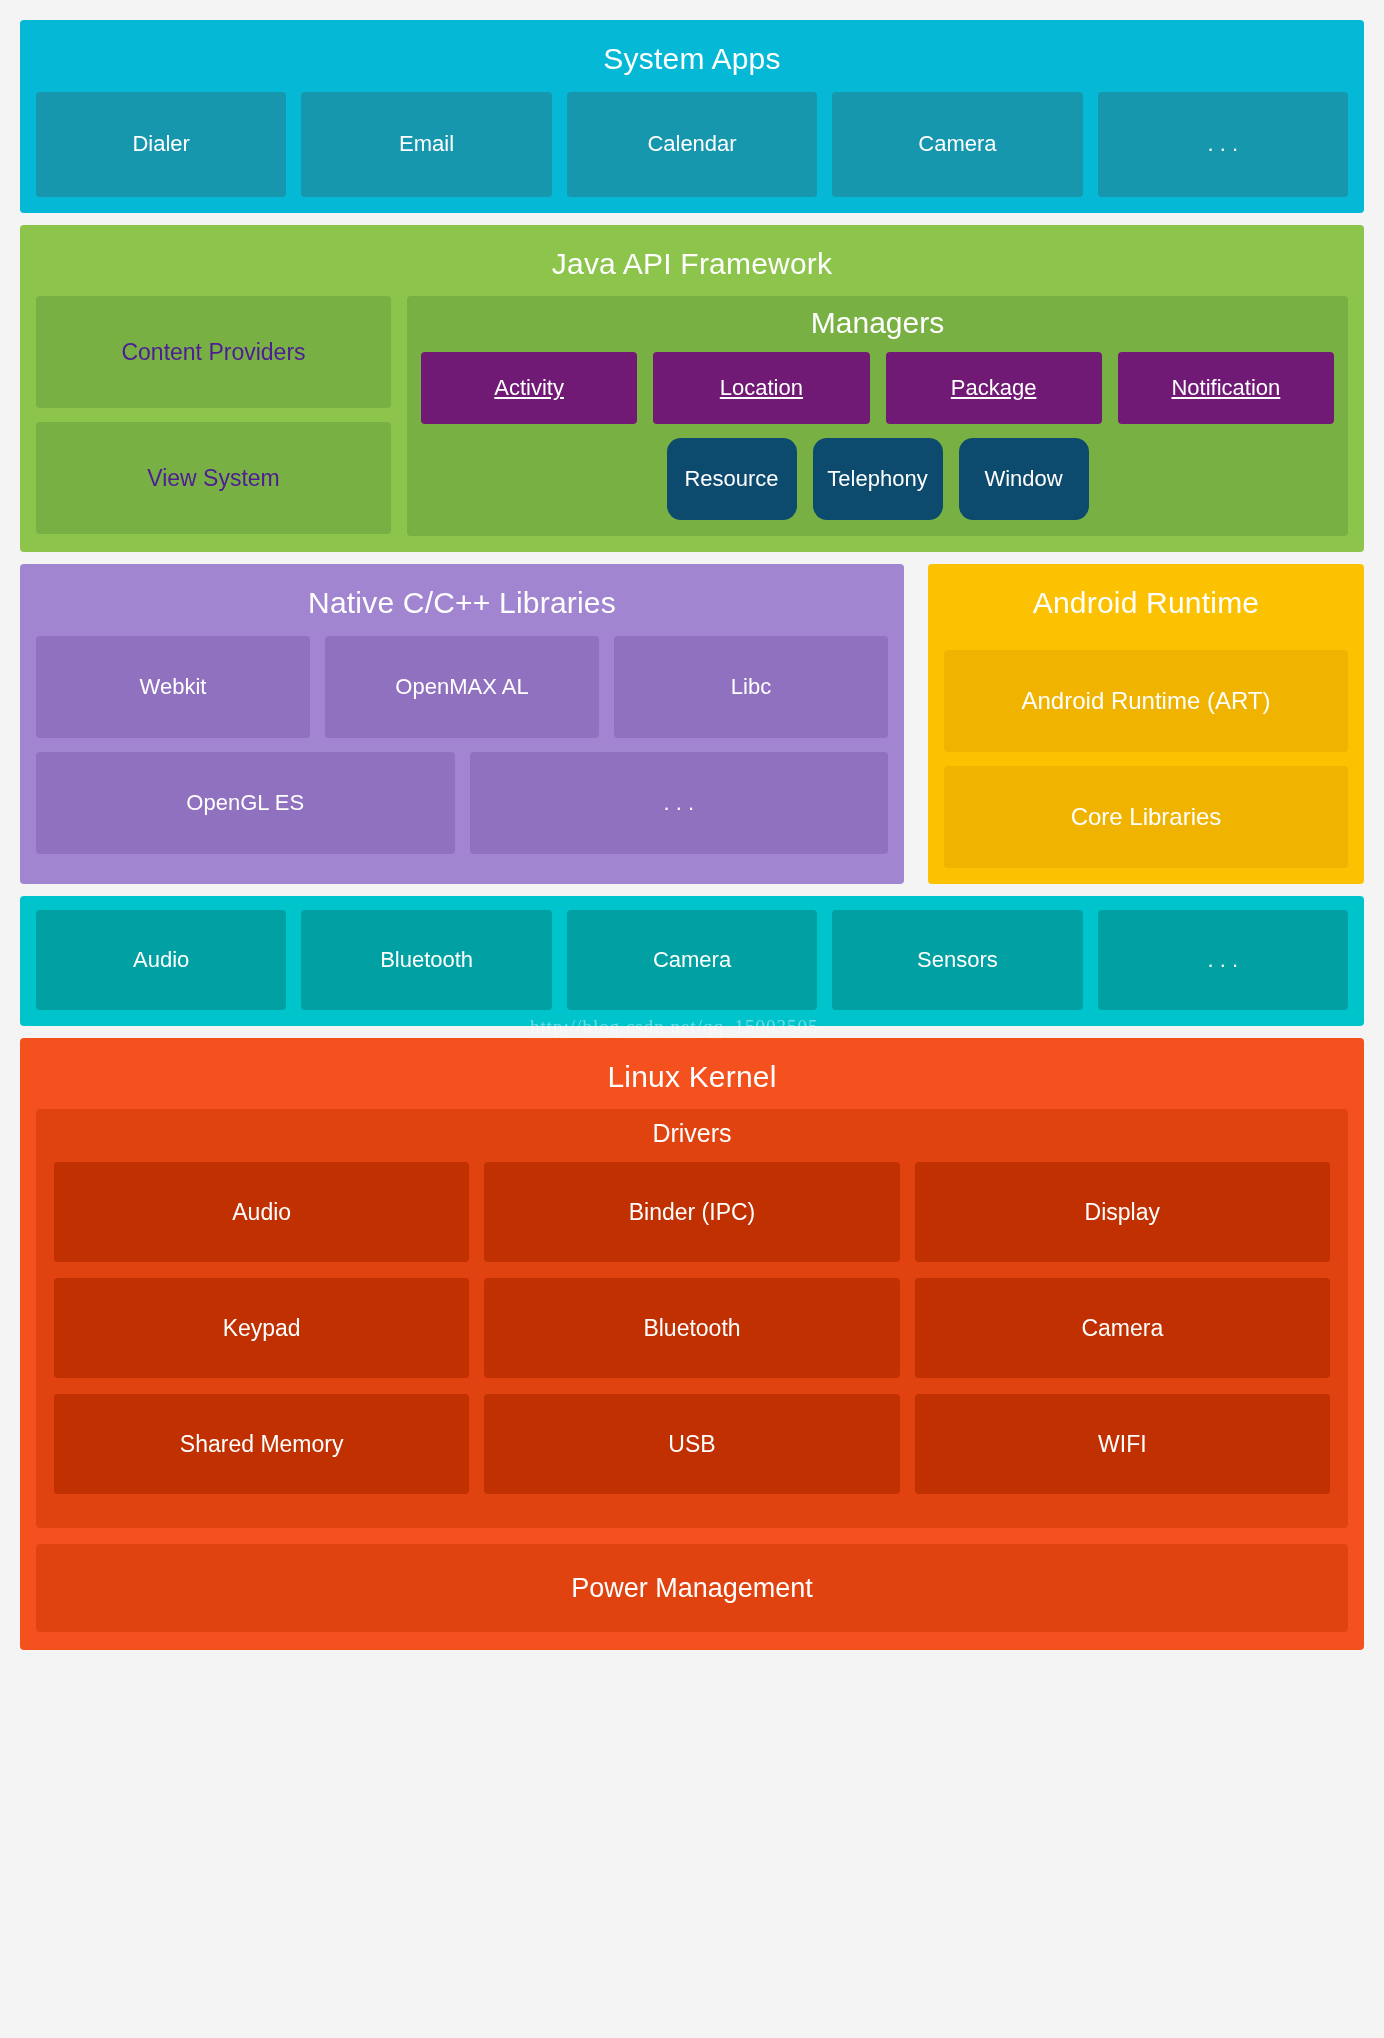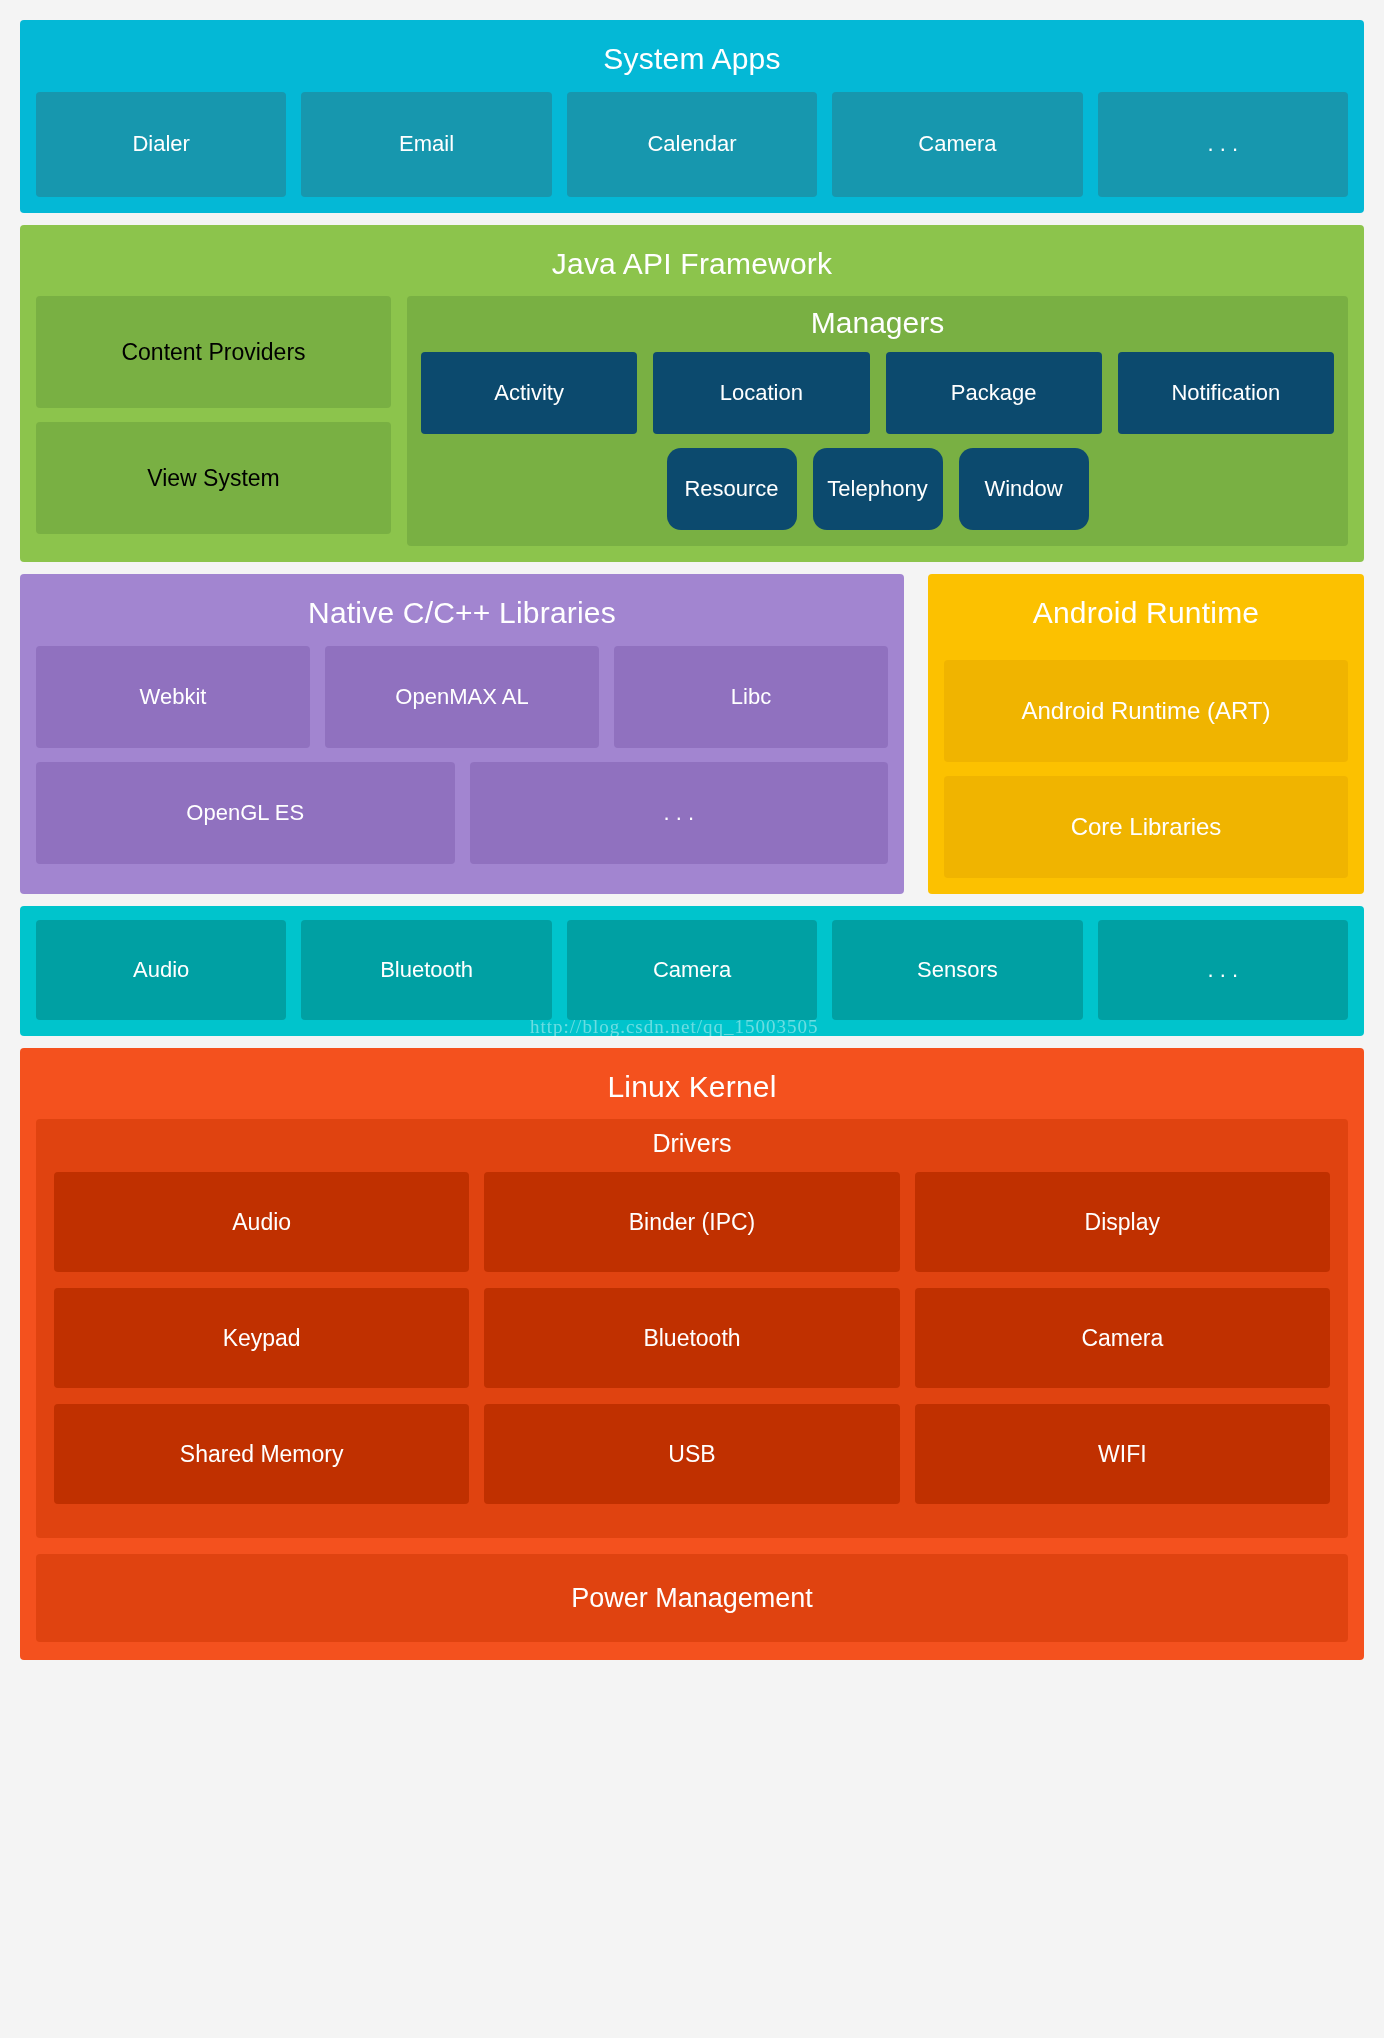--- a/index.html
+++ b/index.html
@@ -57,27 +57,27 @@
 
   
   #sysapps { background: #04b8d6; }
   #sysapps .tile { background: #1797ae; height: 105px; }
 
   
   #framework { background: #8cc44c; }
   #framework-body { display: flex; gap: 16px; }
   #fw-left { width: 355px; display: flex; flex-direction: column; gap: 14px; }
   .fw-big { background: #79b043; height: 112px; font-size: 23px; border-radius: 4px;
-            color:#000000; display:flex; align-items:center; justify-content:center; }
+            color:#4c1d95; display:flex; align-items:center; justify-content:center; }
   #managers { flex: 1; background: #79b043; border-radius: 4px; padding: 6px 14px 16px 14px;
               display: flex; flex-direction: column; }
   #managers .sub-title { font-size: 30px; padding: 4px 0 12px 0; }
   #mgr-row-1 { display: flex; gap: 16px; margin-bottom: 14px; }
   #mgr-row-2 { display: flex; gap: 16px; justify-content: center; }
-  #mgr-row-1 .tile { background: #0c4a6e; height: 82px; flex: 1 1 0; }
+  #mgr-row-1 .tile { background: #701a75; height: 72px; flex: 1 1 0; text-decoration: underline; }
   #mgr-row-2 .tile { background: #0c4a6e; height: 82px; width: 130px; border-radius: 14px; }
 
   
   #mid { display: flex; gap: 24px; }
   #native { background: #a285d0; border-radius: 4px; width: 884px;
             padding: 14px 16px 16px 16px; display: flex; flex-direction: column; }
   #native .tile { background: #9071bf; height: 102px; }
   #native .row { margin-bottom: 14px; }
   #native .row:last-child { margin-bottom: 0; }
   #runtime { background: #fcc100; border-radius: 4px; flex: 1;

